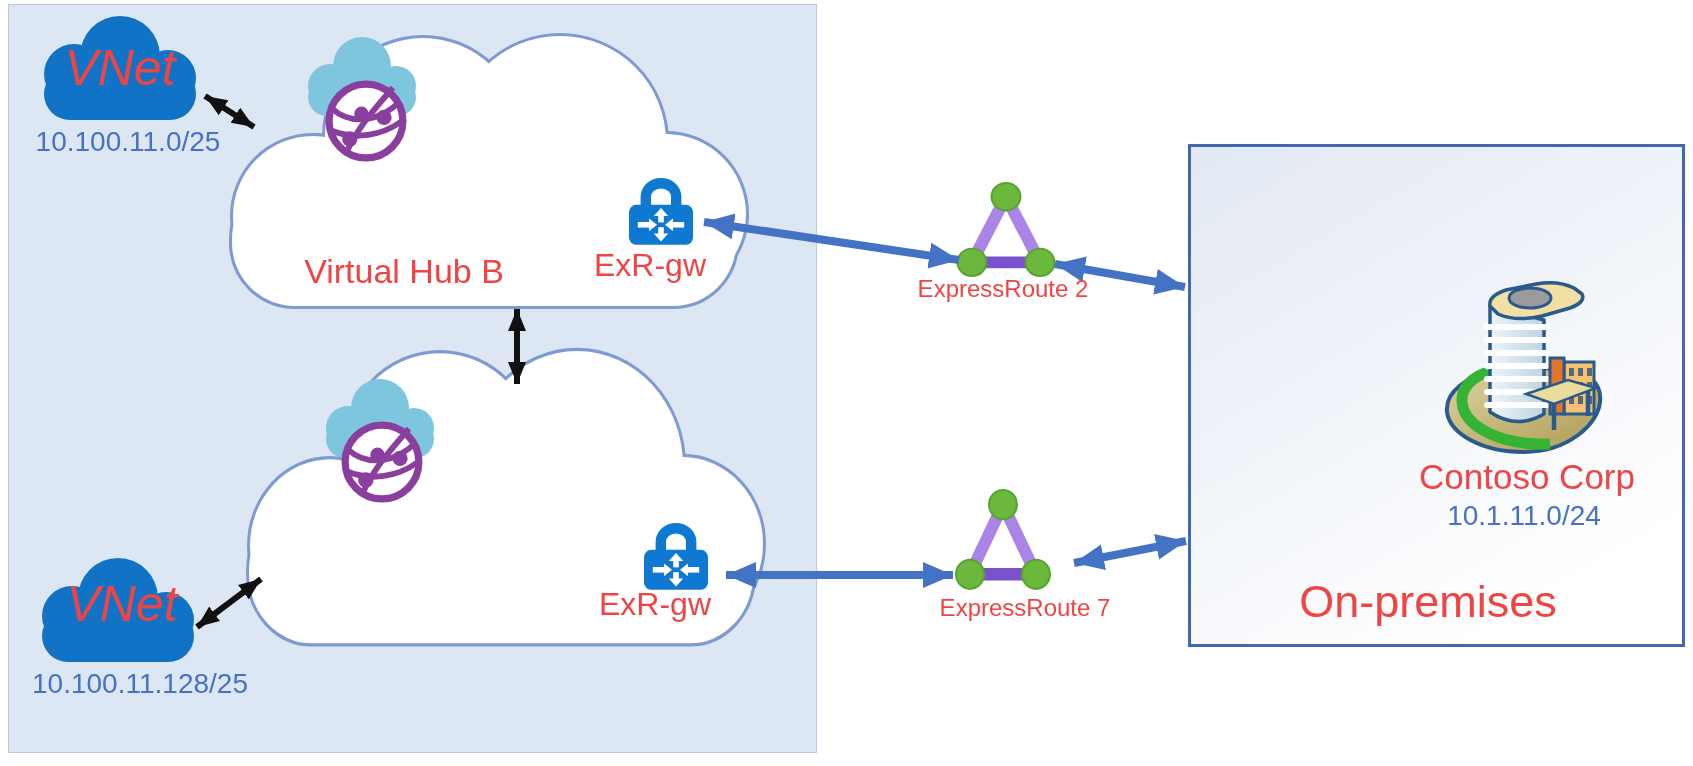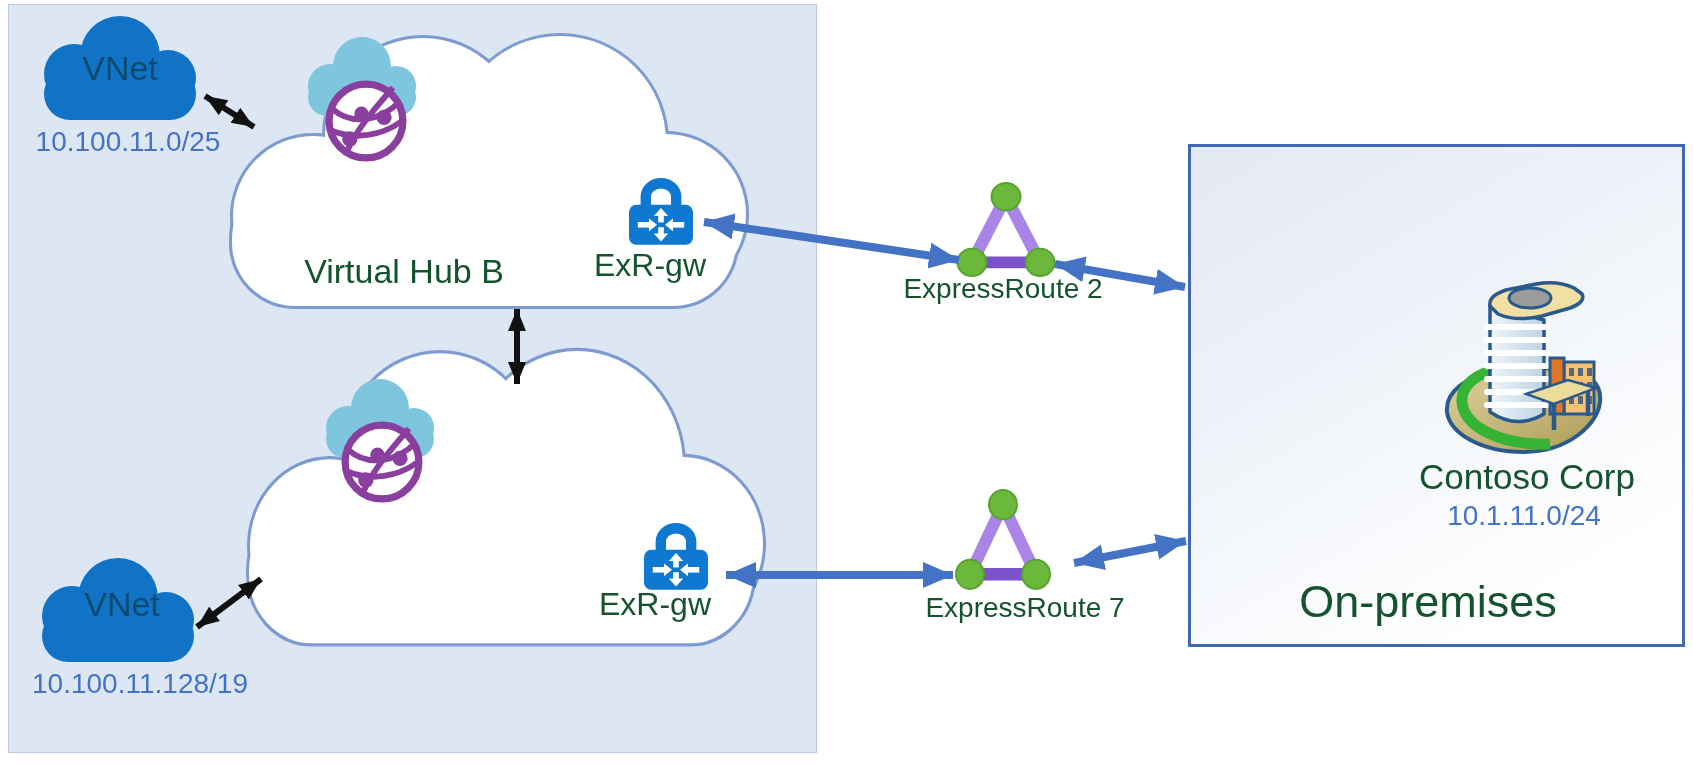--- a/index.html
+++ b/index.html
@@ -10,26 +10,26 @@
   }
   html,body{margin:0;padding:0;background:#fff;}
   .canvas{position:relative;width:1693px;height:766px;background:#fff;overflow:hidden;
           font-family:"Liberation Sans",sans-serif;}
   .abs{position:absolute;}
   .region{left:8px;top:4px;width:809px;height:749px;background:var(--c-region-fill);
           border:1px solid var(--c-region-border);box-sizing:border-box;}
   .onprem{left:1188px;top:144px;width:497px;height:503px;box-sizing:border-box;
           border:3px solid var(--c-onprem-border);
           background:linear-gradient(150deg,#e3e9f3 0%,#eff3f9 40%,#ffffff 85%);}
-  .lbl{position:absolute;transform:translate(-50%,-50%);white-space:nowrap;color:#14532d;line-height:1;}
-  .t-vnet{font-size:34px;color:#0c4a6e;}
+  .lbl{position:absolute;transform:translate(-50%,-50%);white-space:nowrap;color:#ef4444;line-height:1;}
+  .t-vnet{font-size:50px;color:#ef4444;font-style:italic;}
   .t-ip{font-size:28px;color:var(--c-ip-text);}
   .t-hub{font-size:34px;}
   .t-gw{font-size:32px;}
-  .t-er{font-size:28px;}
+  .t-er{font-size:24px;}
   .t-region{font-size:43px;}
   .t-company{font-size:35px;}
   .t-onprem{font-size:45px;}
   .cloud-stroke{fill:#fff;stroke:var(--c-hub-border);stroke-width:6;}
   .cloud-fill{fill:#fff;}
   .vnet-fill{fill:var(--c-vnet-blue);}
   .cyan-fill{fill:var(--c-cyan-cloud);}
   .ab{stroke:var(--c-arrow-black);stroke-width:6;}
   .au{stroke:var(--c-arrow-blue);stroke-width:8;}
   svg{display:block;}
@@ -204,21 +204,21 @@
     <line class="ab" x1="517" y1="309" x2="517" y2="384" marker-start="url(#hb)" marker-end="url(#hb)"></line>
     <line class="au" x1="704" y1="222" x2="959" y2="260" marker-start="url(#hu)" marker-end="url(#hu)"></line>
     <line class="au" x1="1055" y1="264" x2="1185" y2="287" marker-start="url(#hu)" marker-end="url(#hu)"></line>
     <line class="au" x1="726" y1="575" x2="953" y2="575" marker-start="url(#hu)" marker-end="url(#hu)"></line>
     <line class="au" x1="1074" y1="563" x2="1186" y2="541" marker-start="url(#hu)" marker-end="url(#hu)"></line>
   </svg>
 
   <div class="lbl t-vnet" style="left:120px;top:68px">VNet</div>
   <div class="lbl t-ip" style="left:128px;top:142px">10.100.11.0/25</div>
   <div class="lbl t-vnet" style="left:122px;top:604px">VNet</div>
-  <div class="lbl t-ip" style="left:140px;top:684px">10.100.11.128/19</div>
+  <div class="lbl t-ip" style="left:140px;top:684px">10.100.11.128/25</div>
   <div class="lbl t-hub" style="left:404px;top:271px">Virtual Hub B</div>
   <div class="lbl t-gw" style="left:650px;top:265px">ExR-gw</div>
   <div class="lbl t-gw" style="left:655px;top:604px">ExR-gw</div>
   <div class="lbl t-er" style="left:1003px;top:289px">ExpressRoute 2</div>
   <div class="lbl t-er" style="left:1025px;top:608px">ExpressRoute 7</div>
   <div class="lbl t-company" style="left:1527px;top:476px">Contoso Corp</div>
   <div class="lbl t-ip" style="left:1524px;top:516px">10.1.11.0/24</div>
   <div class="lbl t-onprem" style="left:1428px;top:601px">On-premises</div>
 
 </div>

